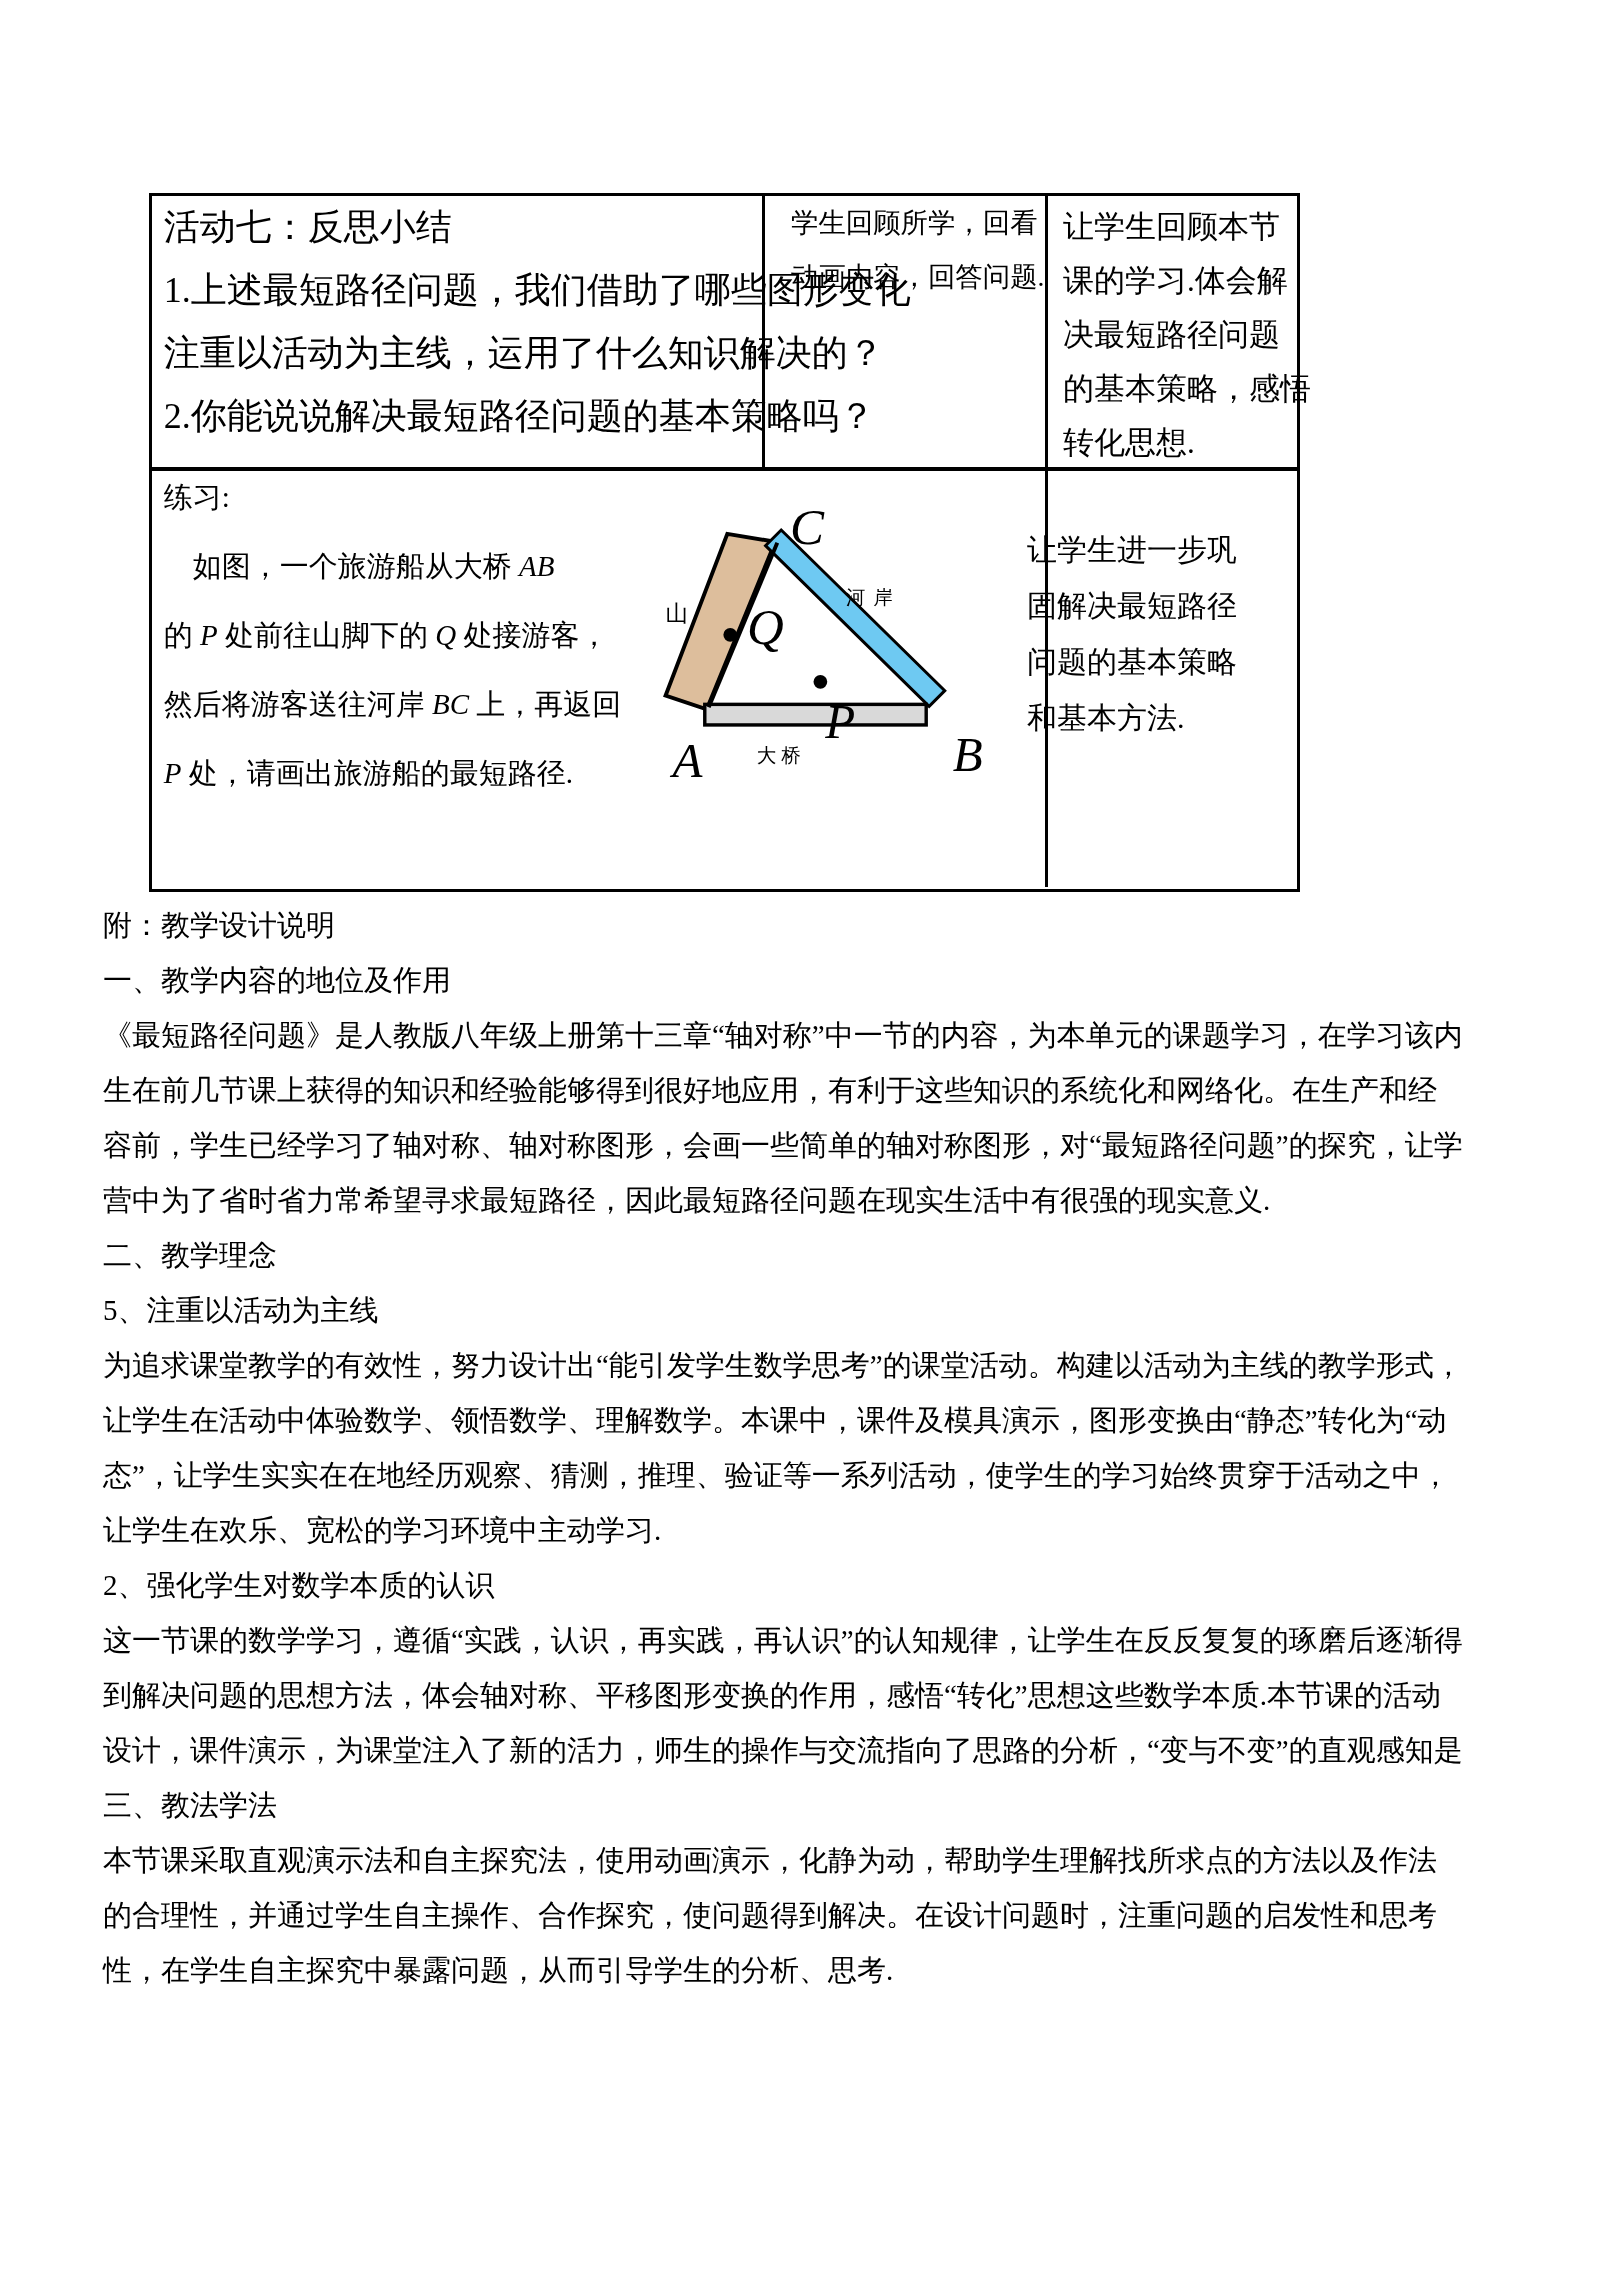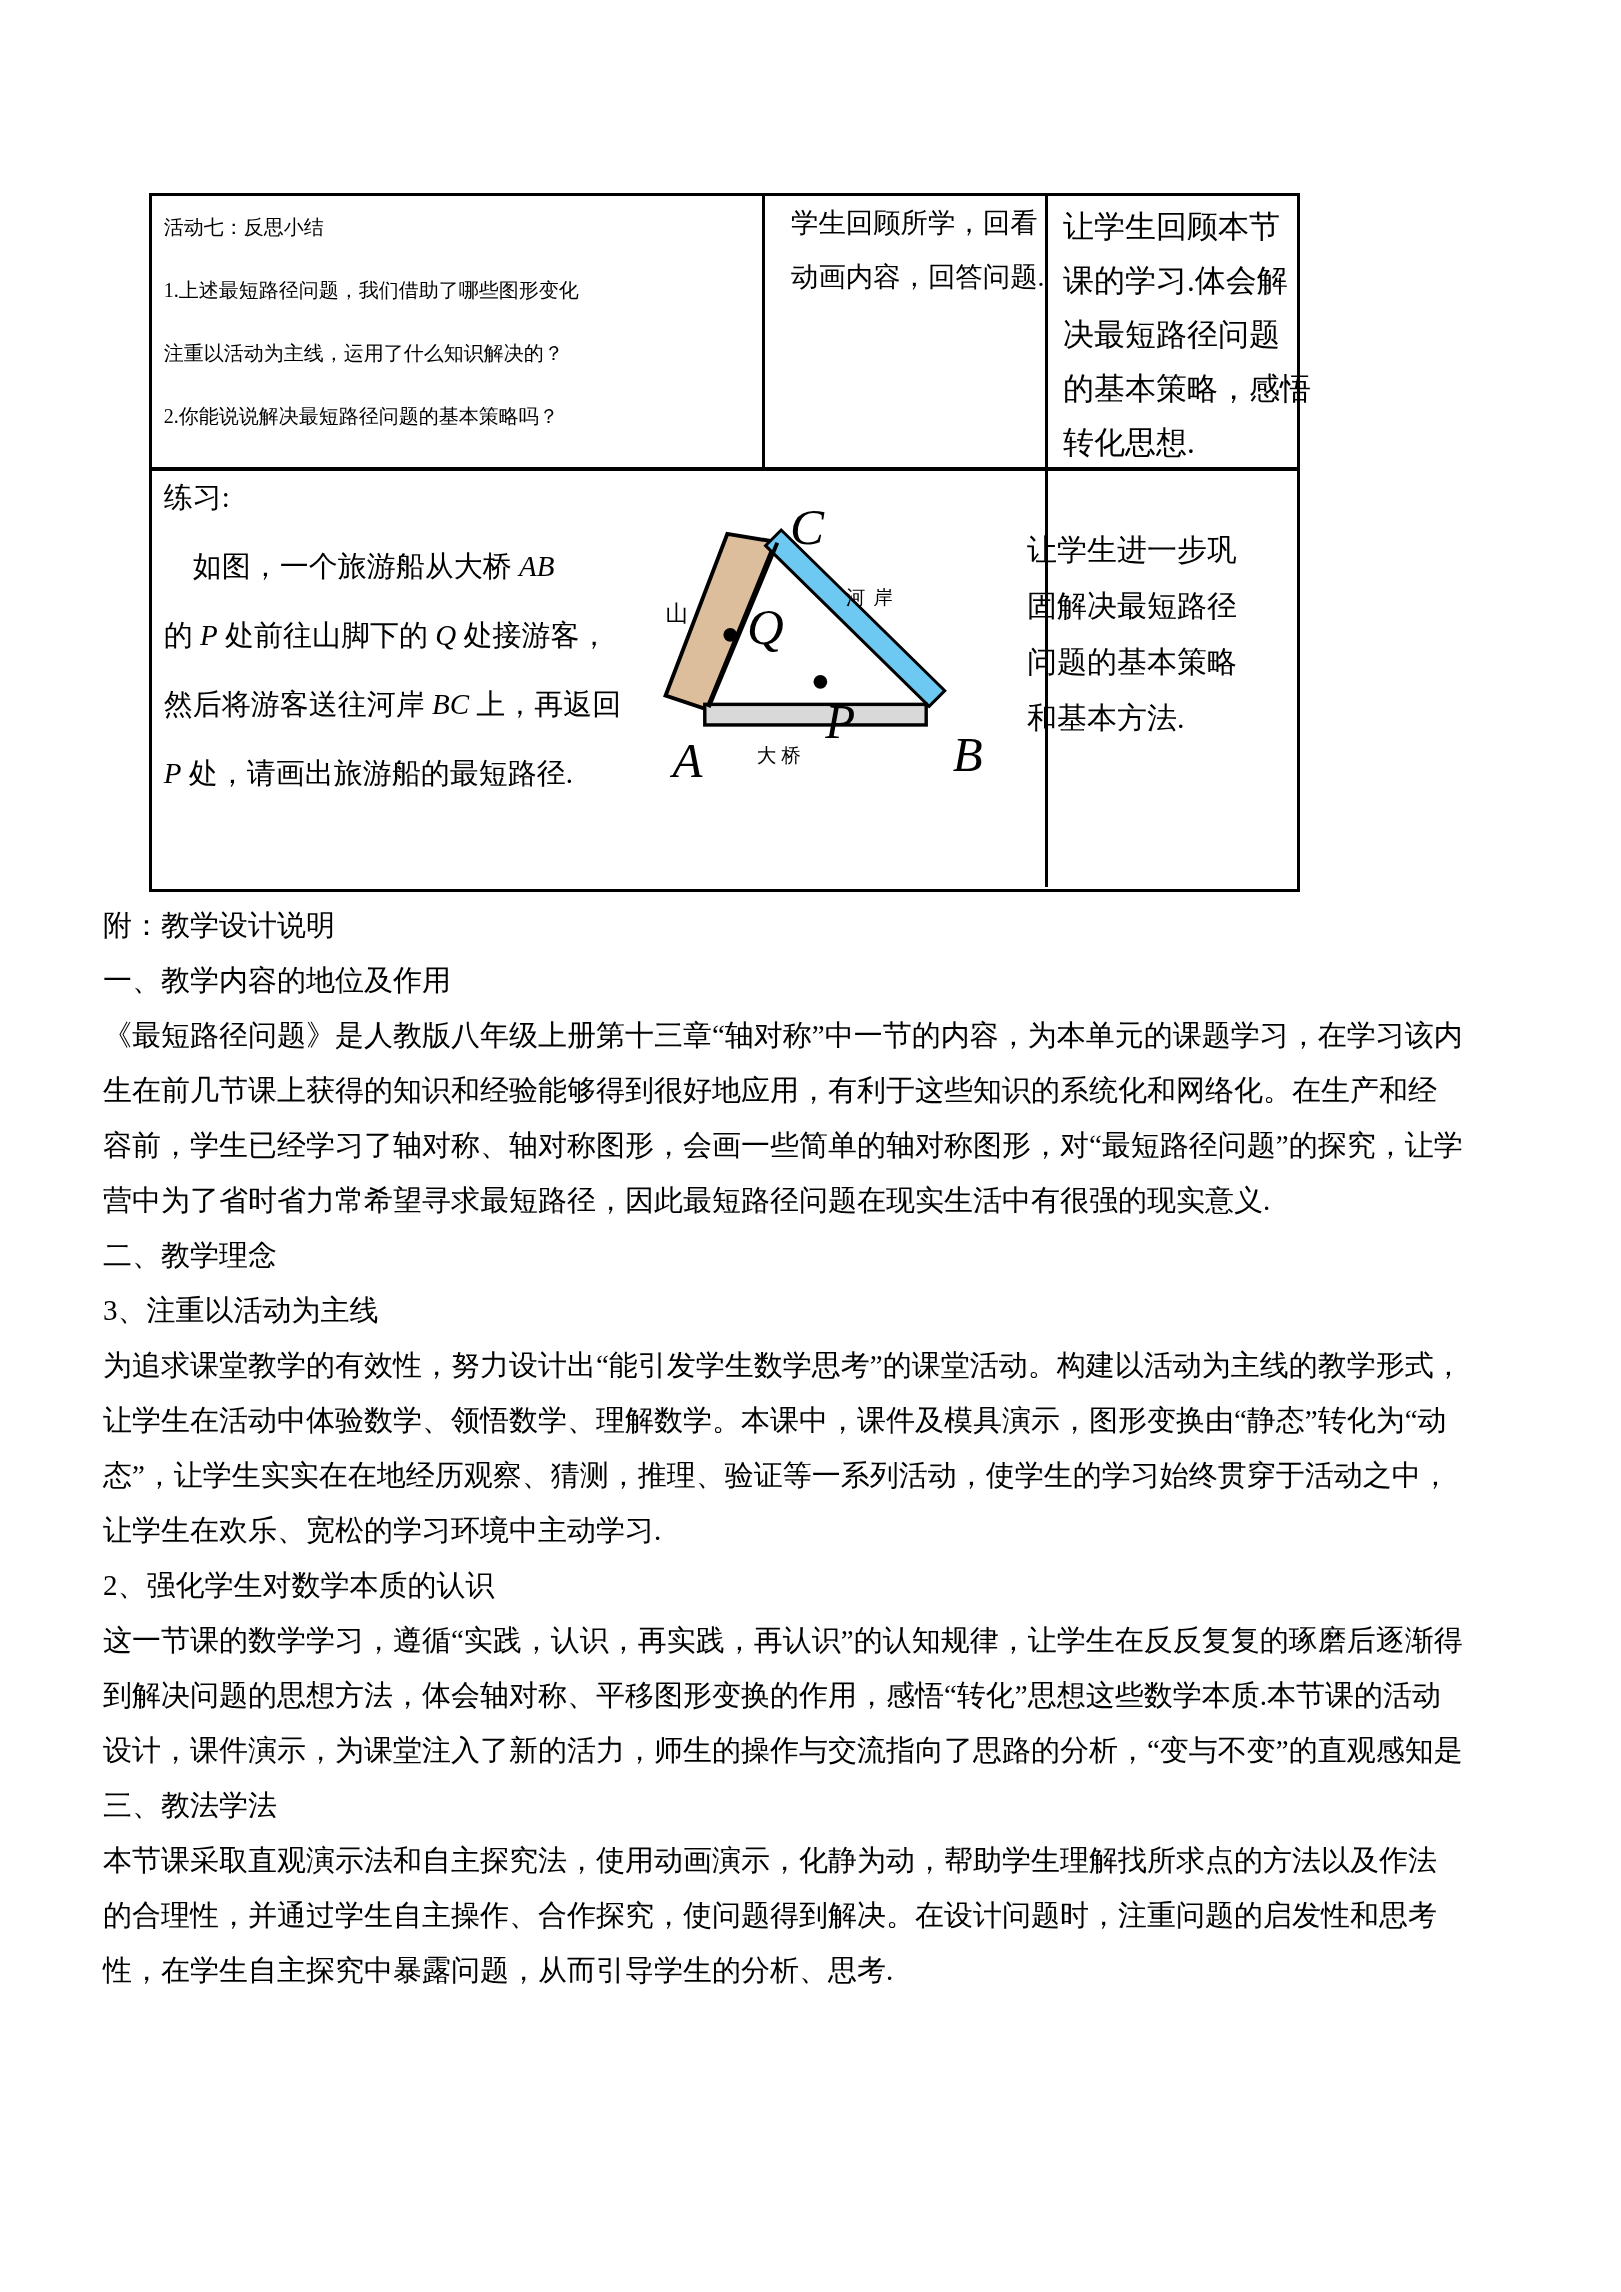--- a/index.html
+++ b/index.html
@@ -7,21 +7,21 @@
         font-family:"Liberation Serif","DejaVu Serif",serif;color:#000;overflow:hidden;}
   
   .doc-table{position:absolute;left:149px;top:193px;width:1151px;height:699px;
              border:3.9px solid #000;box-sizing:border-box;}
   .vline,.hline{position:absolute;background:#000;}
   .v1{left:610px;top:0;width:2.9px;height:271px;}
   .v2{left:893px;top:0;width:2.9px;height:691px;}
   .h1{left:0;top:271px;width:100%;height:3.9px;}
   .cellblock{position:absolute;}
   .cellblock .ln{white-space:nowrap;}
-  .c11{left:11.8px;top:0;width:594px;font-size:20px;}
+  .c11{left:11.8px;top:0;width:594px;font-size:36px;}
   .c11 .ln{height:63px;line-height:63px;}
   .c12{left:639px;top:0;width:267px;font-size:27.4px;}
   .c12 .ln{height:54px;line-height:54px;}
   .c13{left:911px;top:3.9px;width:233px;font-size:31px;}
   .c13 .ln{height:54px;line-height:54px;}
   .c21{left:11.8px;top:267px;width:627px;font-size:29px;}
   .c21 .ln{height:69px;line-height:69px;}
   .c21 .ln i, .c13 i{font-style:italic;}
   .c22{left:875px;top:326px;width:233px;font-size:30px;}
   .c22 .ln{height:56px;line-height:56px;}
@@ -104,21 +104,21 @@
   </div>
 
   <div class="bodytext">
     <div class="bln">附：教学设计说明</div>
     <div class="bln">一、教学内容的地位及作用</div>
     <div class="bln">《最短路径问题》是人教版八年级上册第十三章“轴对称”中一节的内容，为本单元的课题学习，在学习该内</div>
     <div class="bln">生在前几节课上获得的知识和经验能够得到很好地应用，有利于这些知识的系统化和网络化。在生产和经</div>
     <div class="bln">容前，学生已经学习了轴对称、轴对称图形，会画一些简单的轴对称图形，对“最短路径问题”的探究，让学</div>
     <div class="bln">营中为了省时省力常希望寻求最短路径，因此最短路径问题在现实生活中有很强的现实意义.</div>
     <div class="bln">二、教学理念</div>
-    <div class="bln">3、注重以活动为主线</div>
+    <div class="bln">5、注重以活动为主线</div>
     <div class="bln">为追求课堂教学的有效性，努力设计出“能引发学生数学思考”的课堂活动。构建以活动为主线的教学形式，</div>
     <div class="bln">让学生在活动中体验数学、领悟数学、理解数学。本课中，课件及模具演示，图形变换由“静态”转化为“动</div>
     <div class="bln">态”，让学生实实在在地经历观察、猜测，推理、验证等一系列活动，使学生的学习始终贯穿于活动之中，</div>
     <div class="bln">让学生在欢乐、宽松的学习环境中主动学习.</div>
     <div class="bln">2、强化学生对数学本质的认识</div>
     <div class="bln">这一节课的数学学习，遵循“实践，认识，再实践，再认识”的认知规律，让学生在反反复复的琢磨后逐渐得</div>
     <div class="bln">到解决问题的思想方法，体会轴对称、平移图形变换的作用，感悟“转化”思想这些数学本质.本节课的活动</div>
     <div class="bln">设计，课件演示，为课堂注入了新的活力，师生的操作与交流指向了思路的分析，“变与不变”的直观感知是</div>
     <div class="bln">三、教法学法</div>
     <div class="bln">本节课采取直观演示法和自主探究法，使用动画演示，化静为动，帮助学生理解找所求点的方法以及作法</div>

